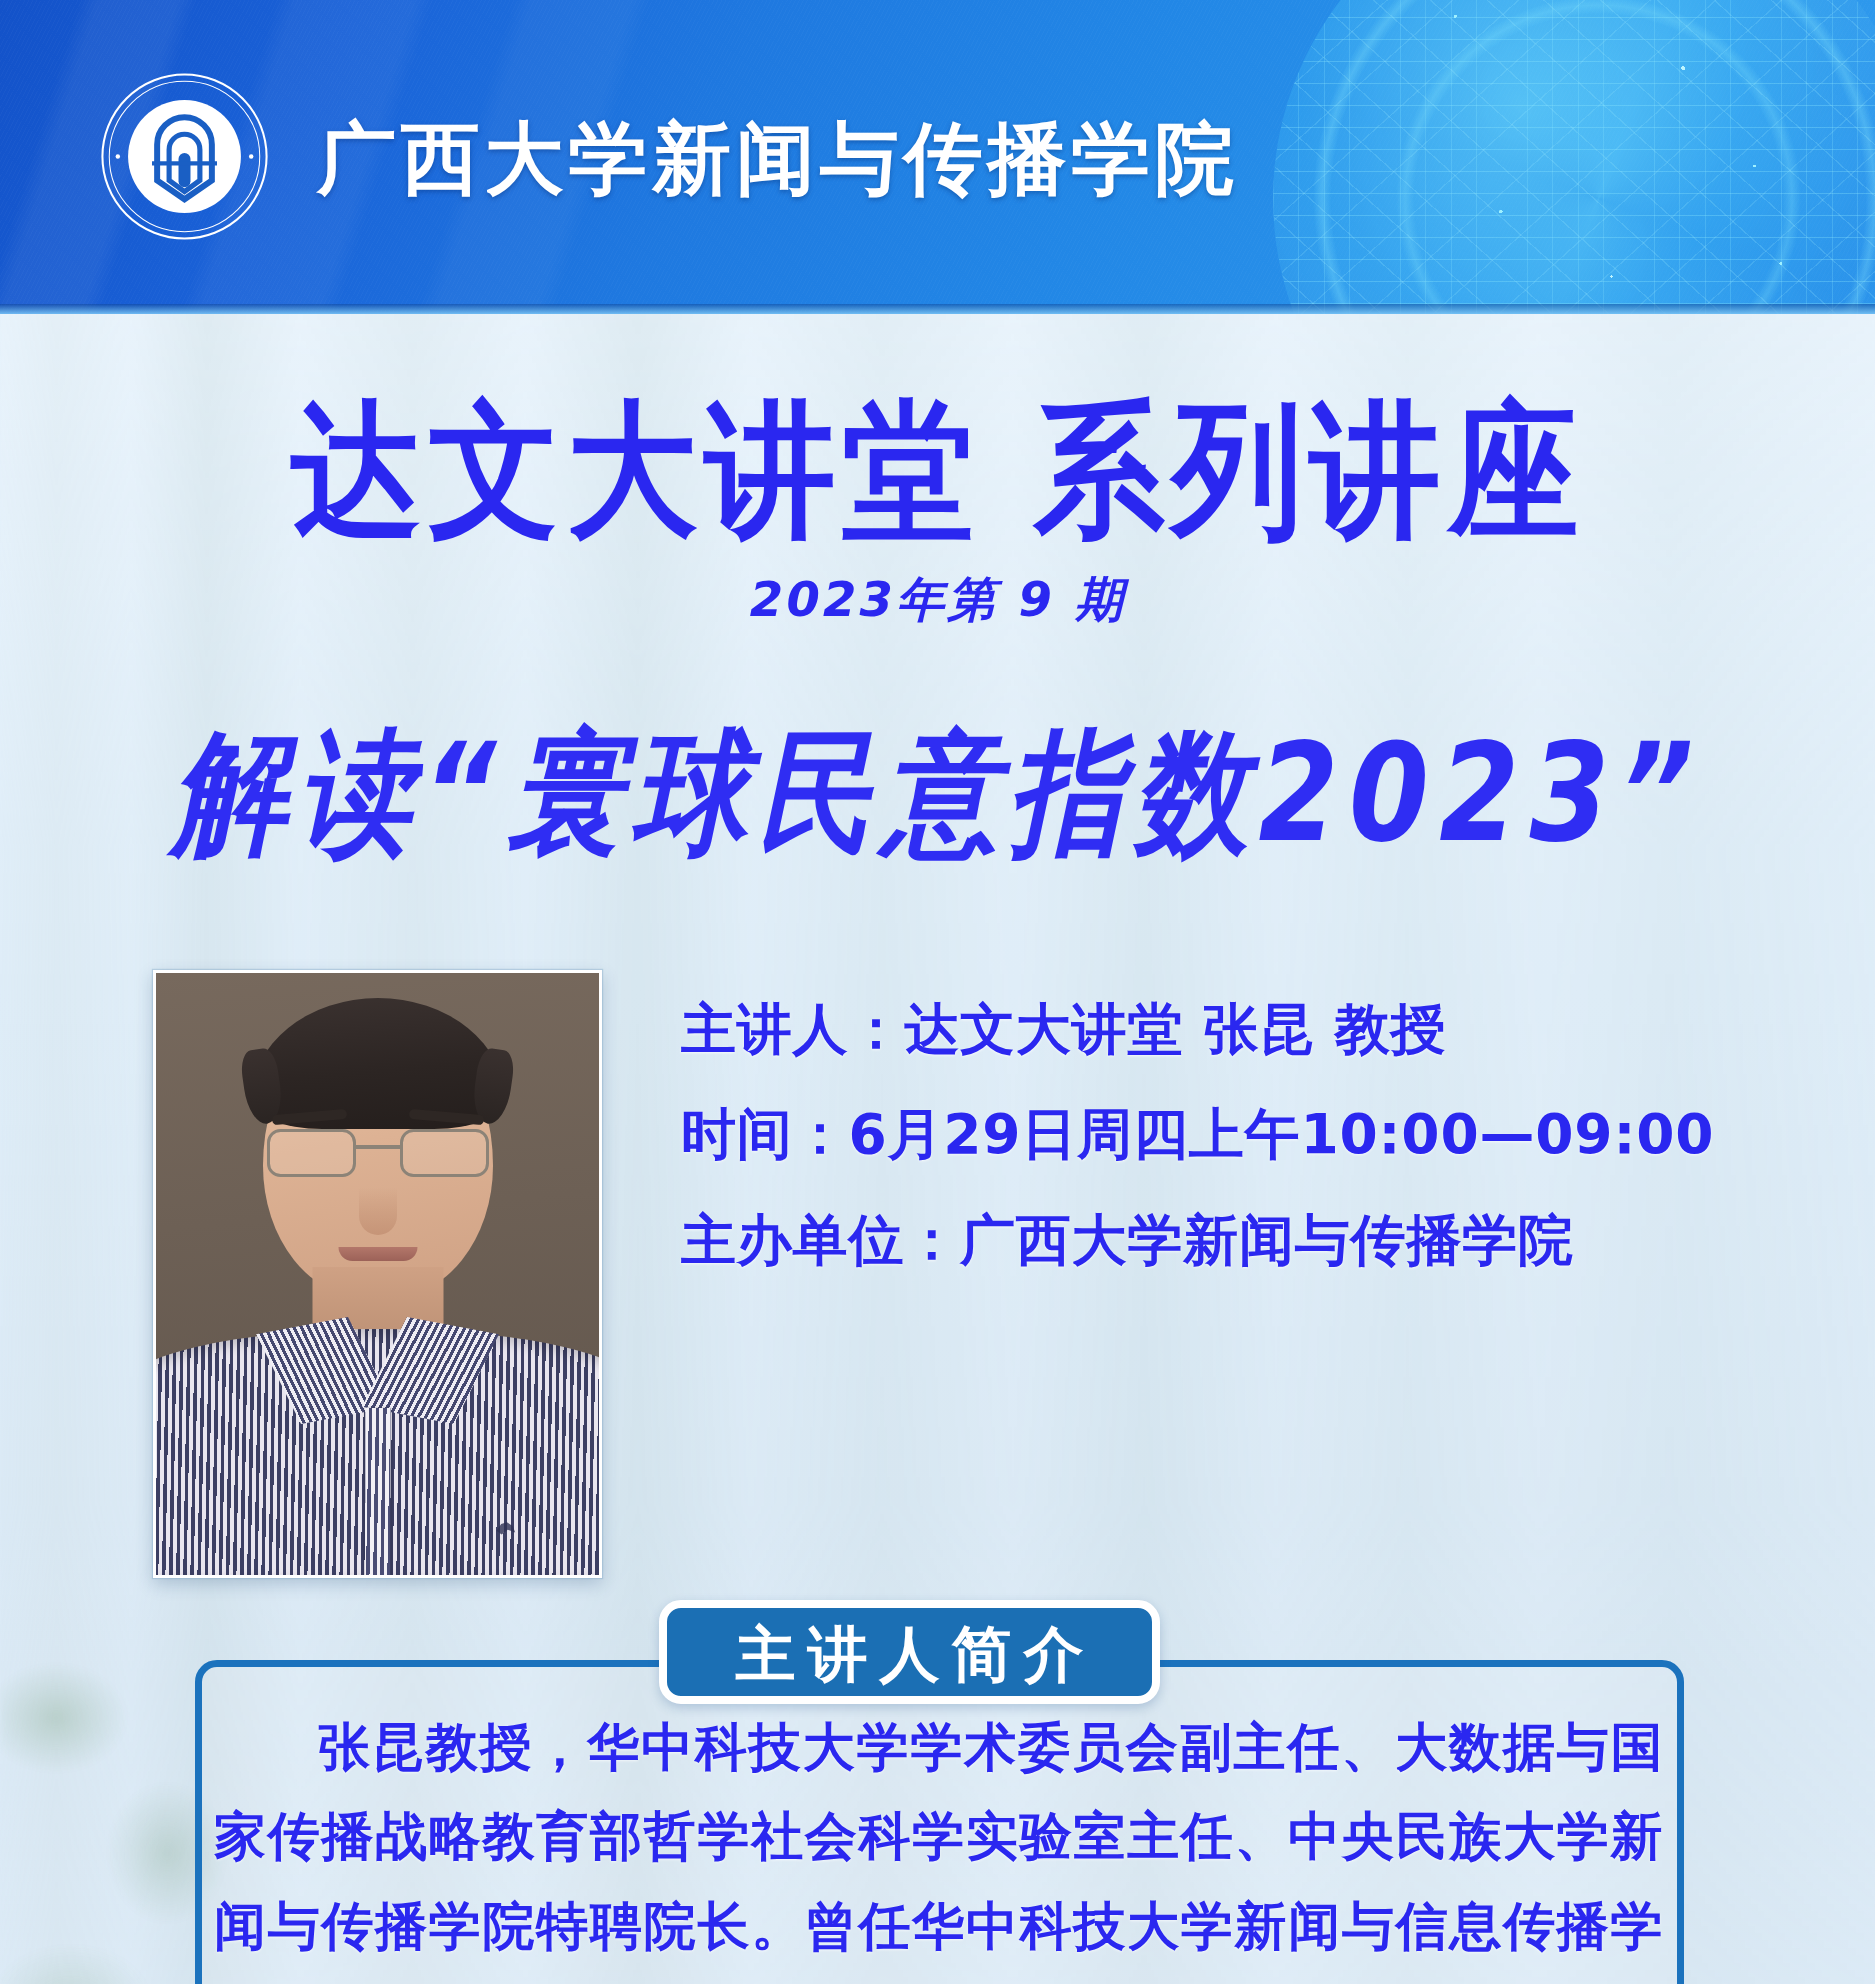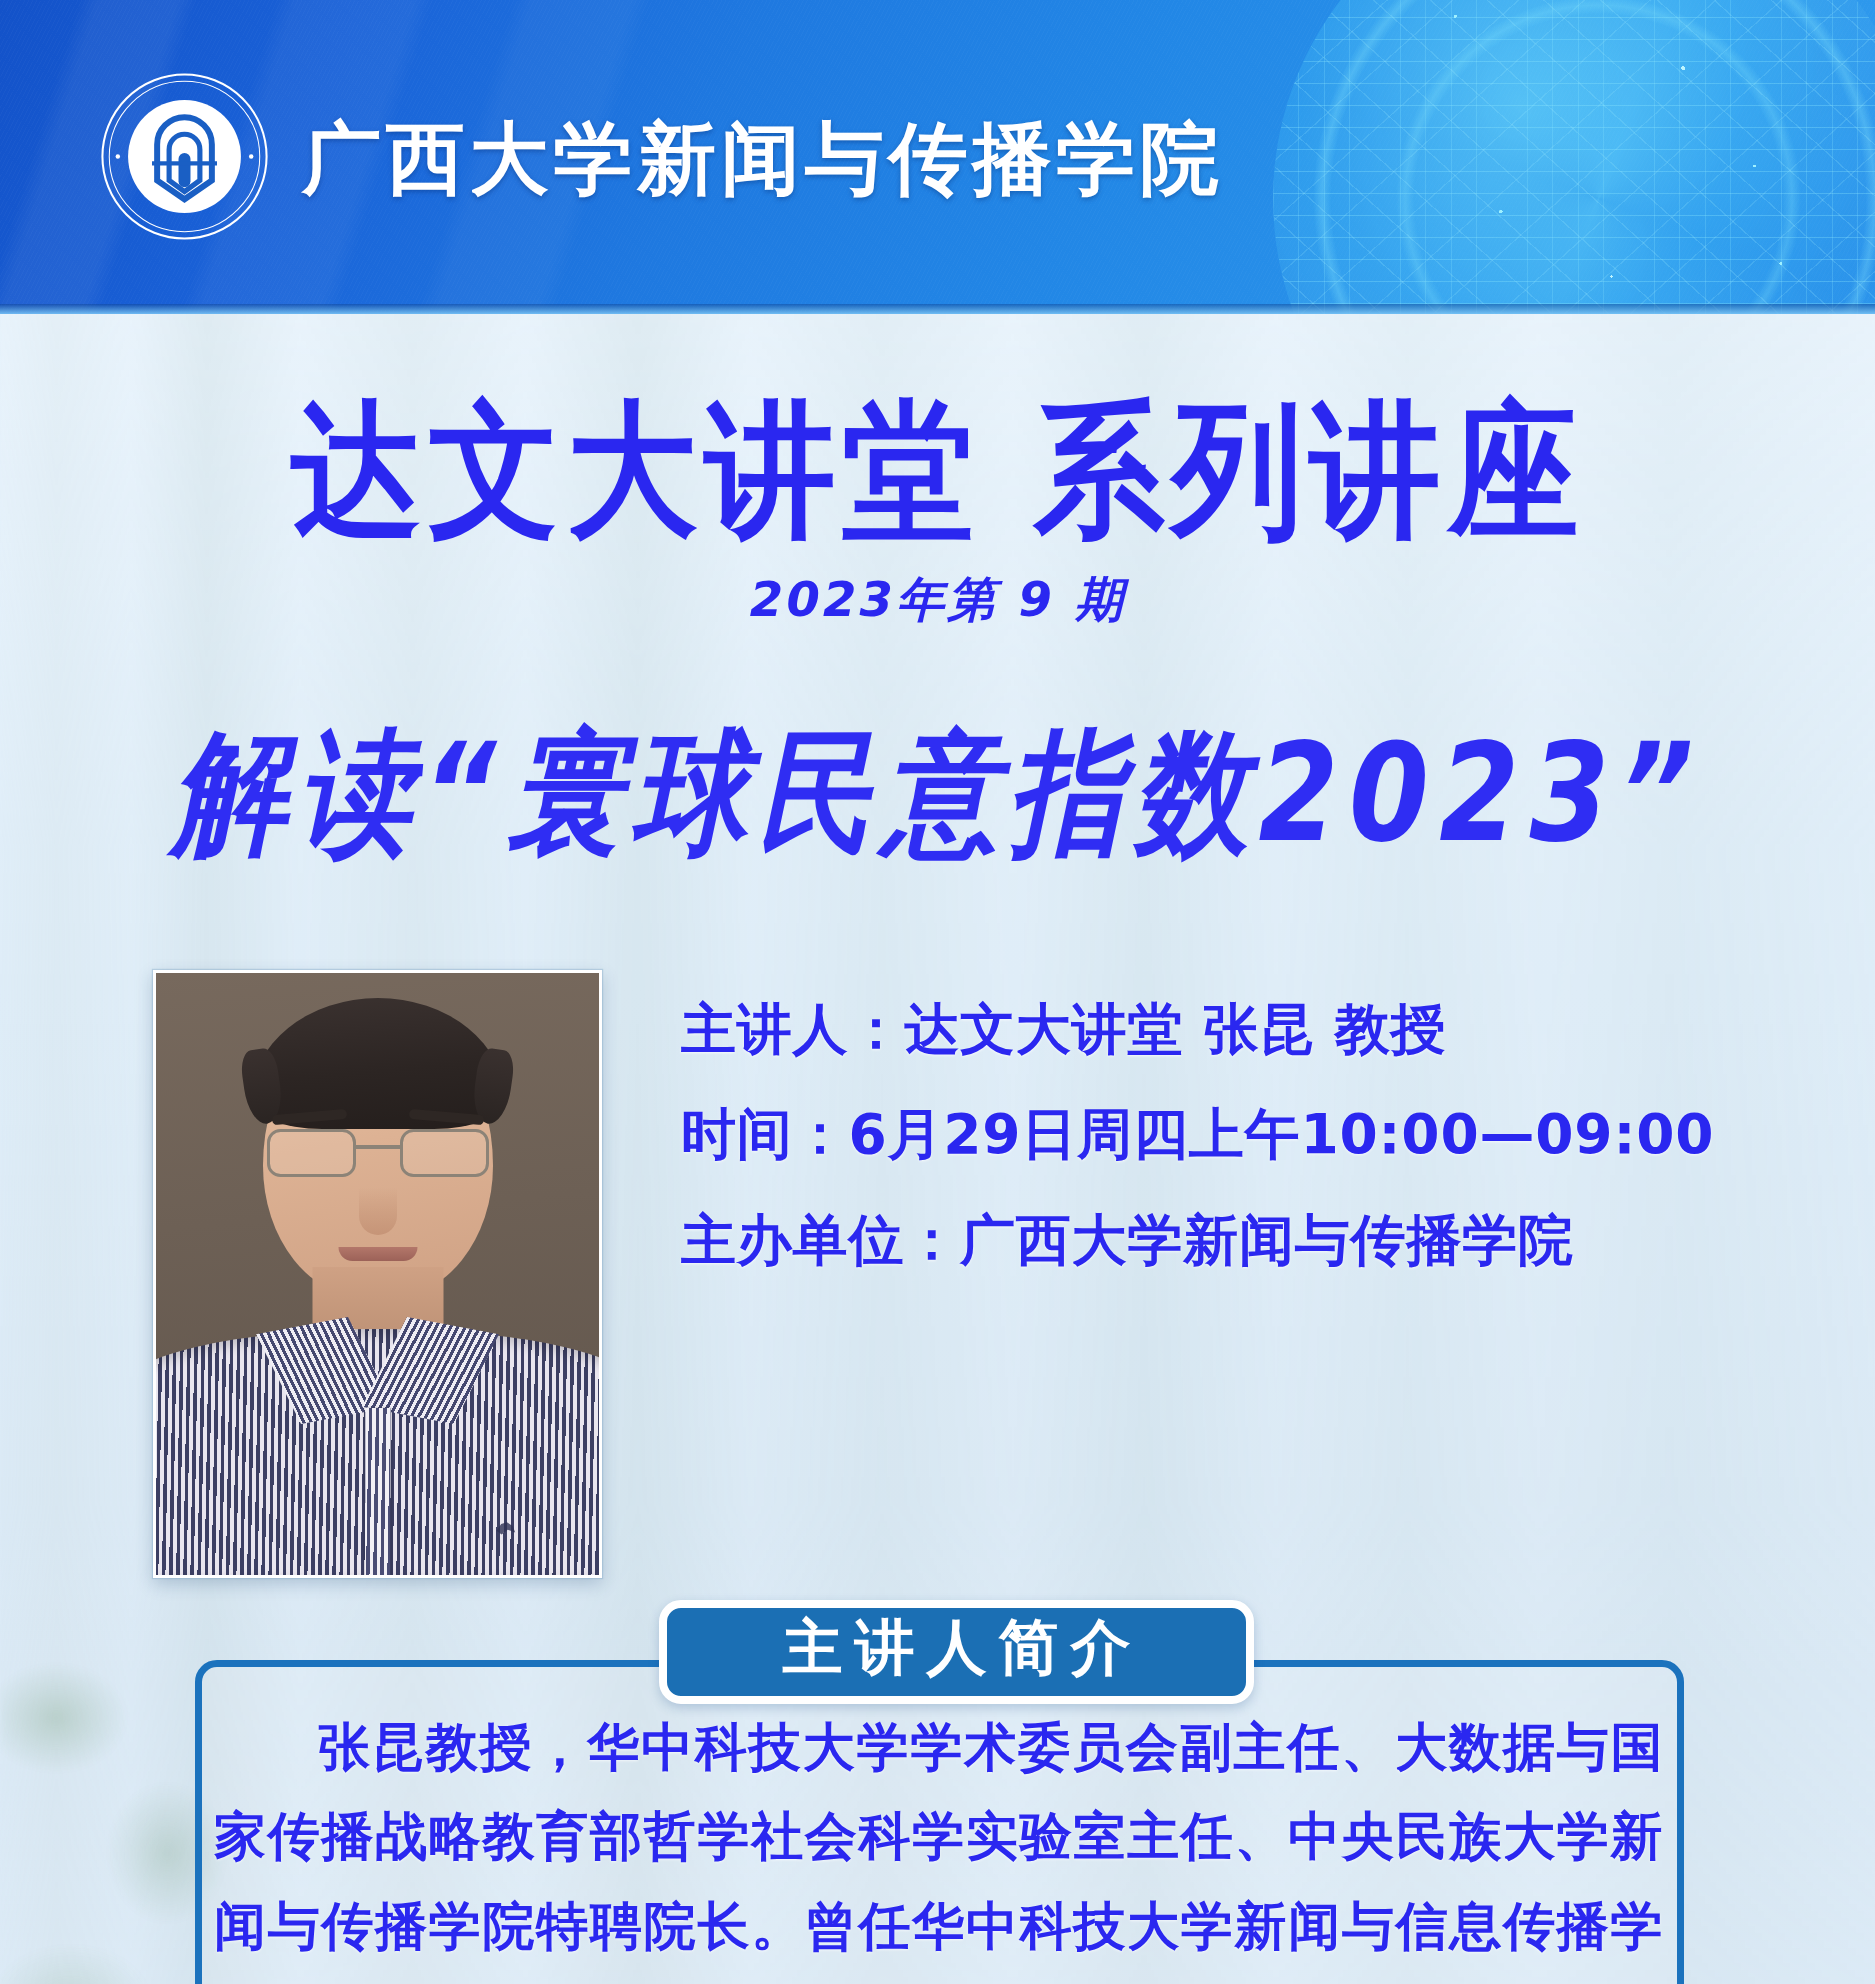--- a/index.html
+++ b/index.html
@@ -127,21 +127,21 @@
     background:linear-gradient(180deg, rgba(8,60,140,.45), rgba(120,195,245,.9));
   }
 
   .brand {
     position:absolute; left:99px; top:71px;
     display:flex; align-items:center; gap:32px;
   }
   .logo-emblem {
     position:relative; width:171px; height:171px; flex:none;
   }
-  .brand-text { display:flex; flex-direction:row; gap:4px; padding-top:7.1px; }
+  .brand-text { display:flex; flex-direction:row; gap:4px; padding-top:7.1px;margin-left:15px; }
   .brand-cn {
     font-size:79px; line-height:1.08; font-weight:700; color:#ffffff;
     letter-spacing:4.8px;
     text-shadow:0 2px 5.6px rgba(0,40,110,.40);
     font-family:"DejaVu Sans","Liberation Sans",sans-serif;
   }
   .brand-en {
     font-size:24.6px; font-weight:700; color:#f2f9ff; letter-spacing:0.4px;
     font-family:"Liberation Serif","DejaVu Serif",serif;
     text-shadow:0 1.2px 3.6px rgba(0,40,110,.42);
@@ -261,25 +261,25 @@
   }
   .info-line {
     font-size:55px; line-height:1.06; font-weight:900; color:#2a27f0;
     letter-spacing:0.8px; white-space:nowrap;
     font-family:"DejaVu Sans","Liberation Sans",sans-serif;
     text-shadow:0 1.2px 2.8px rgba(255,255,255,.75);
   }
 
   
   .bio-badge {
-    position:absolute; left:659px; top:1600px; width:595px; height:104px;
+    position:absolute; left:659px; top:1600px; width:501px; height:104px;
     border-radius:22px;
     background:#1b6fb4;
     border:8.7px solid #ffffff;
-    display:flex; align-items:flex-start; justify-content:center;
+    display:flex; align-items:flex-end; justify-content:center;
     z-index:4;
     box-shadow:0 4px 10.3px rgba(20,70,130,.22);
   }
   .bio-badge span {
     font-size:60px; font-weight:900; color:#ffffff; letter-spacing:12px;
     padding-left:12px;
     font-family:"DejaVu Sans","Liberation Sans",sans-serif;
   }
   .bio-box {
     position:absolute; left:195px; top:1660px; width:1489px; height:867px;

